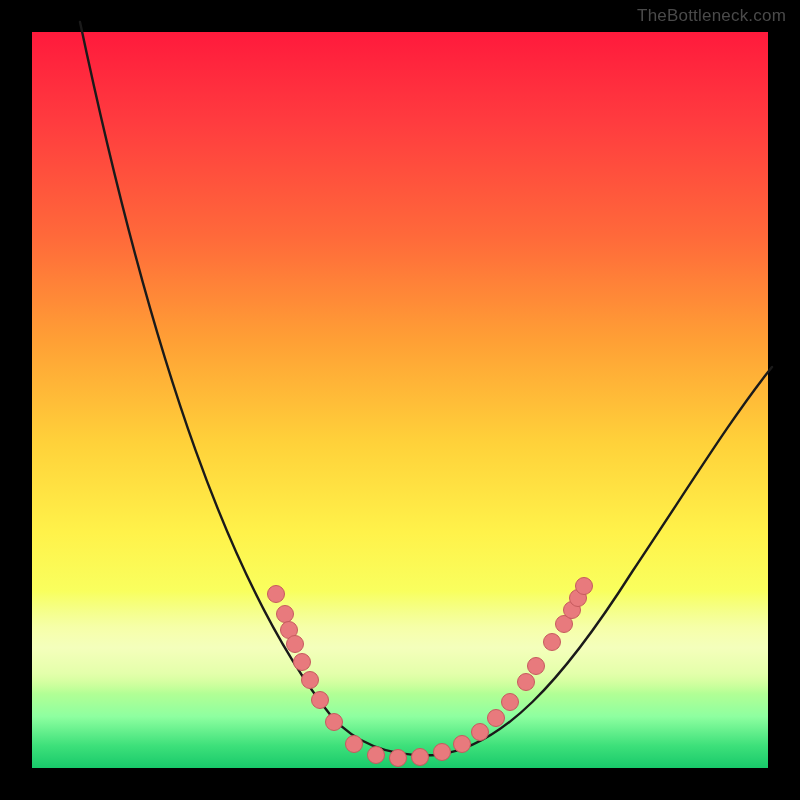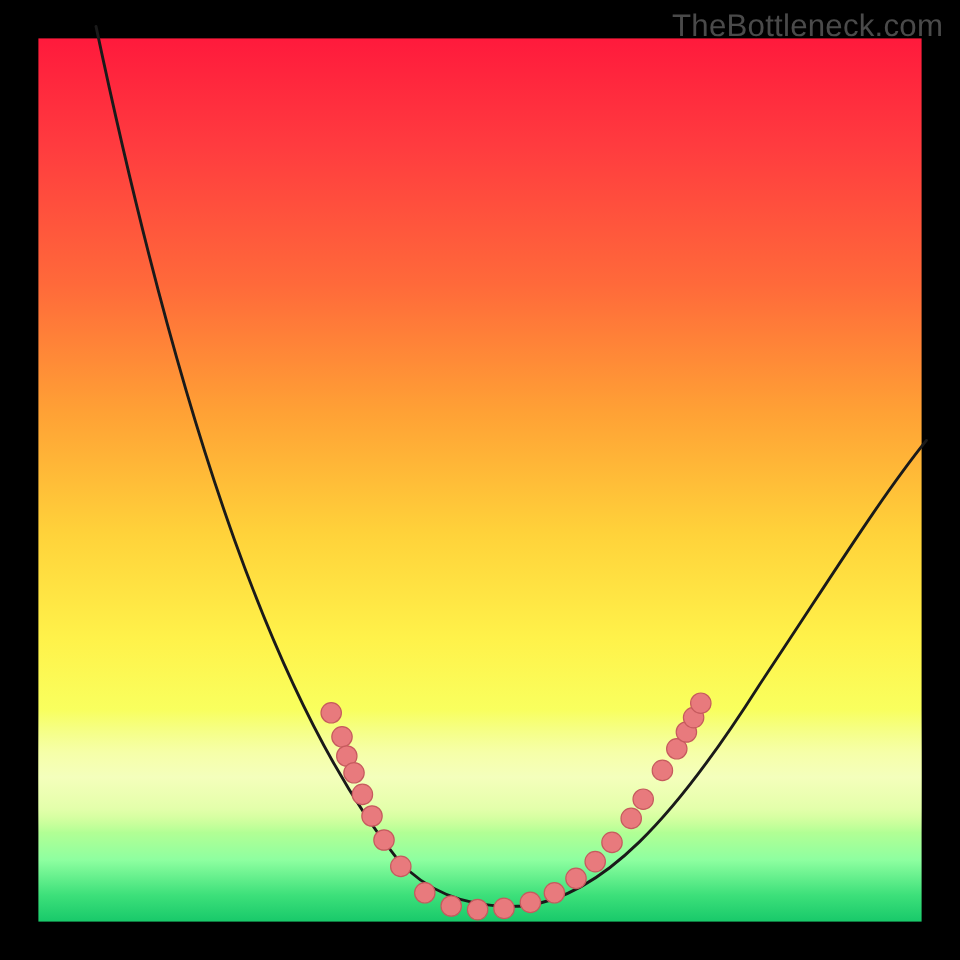--- a/index.html
+++ b/index.html
@@ -54,21 +54,21 @@
       rgba(255,255,210,0.45) 80%,
       rgba(255,255,200,0) 100%
     );
     pointer-events: none;
   }
   .watermark {
     position: absolute;
     top: 6px;
     right: 14px;
     color: #4a4a4a;
-    font-size: 26px;
+    font-size: 17px;
     letter-spacing: 0.2px;
     font-weight: 400;
   }
   svg.curve {
     position: absolute;
     left: 0;
     top: 0;
     width: 736px;
     height: 736px;
     overflow: visible;

